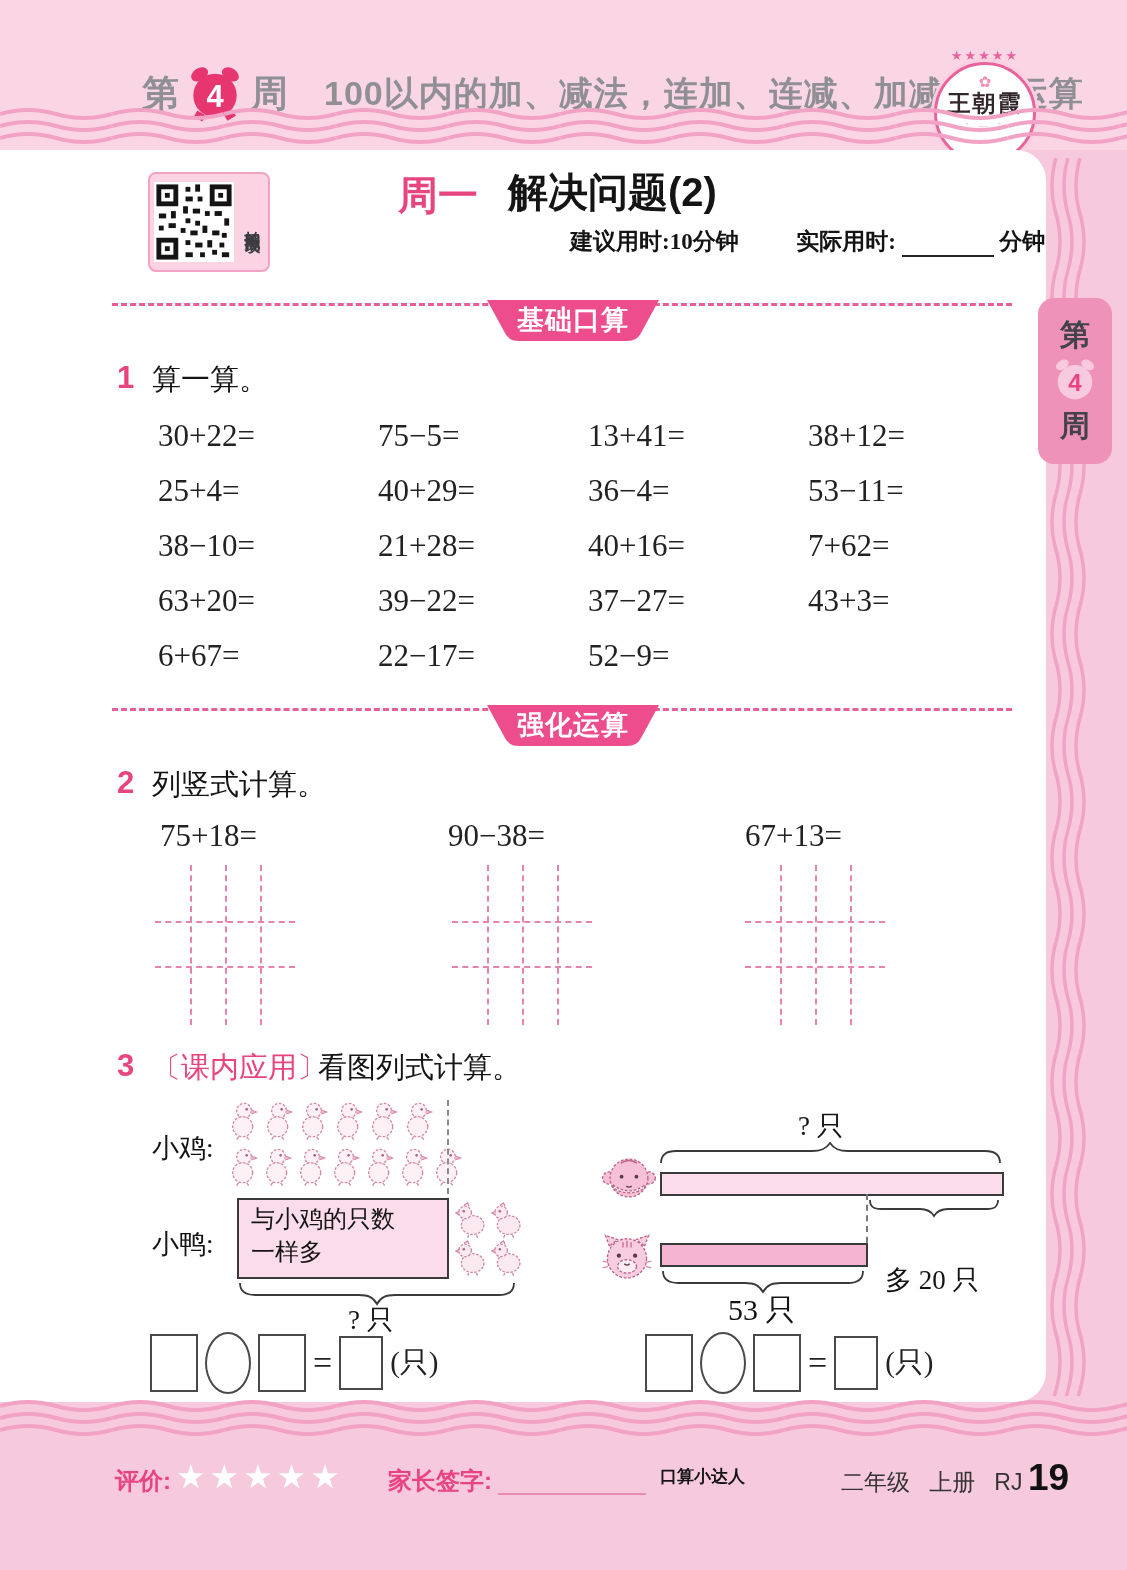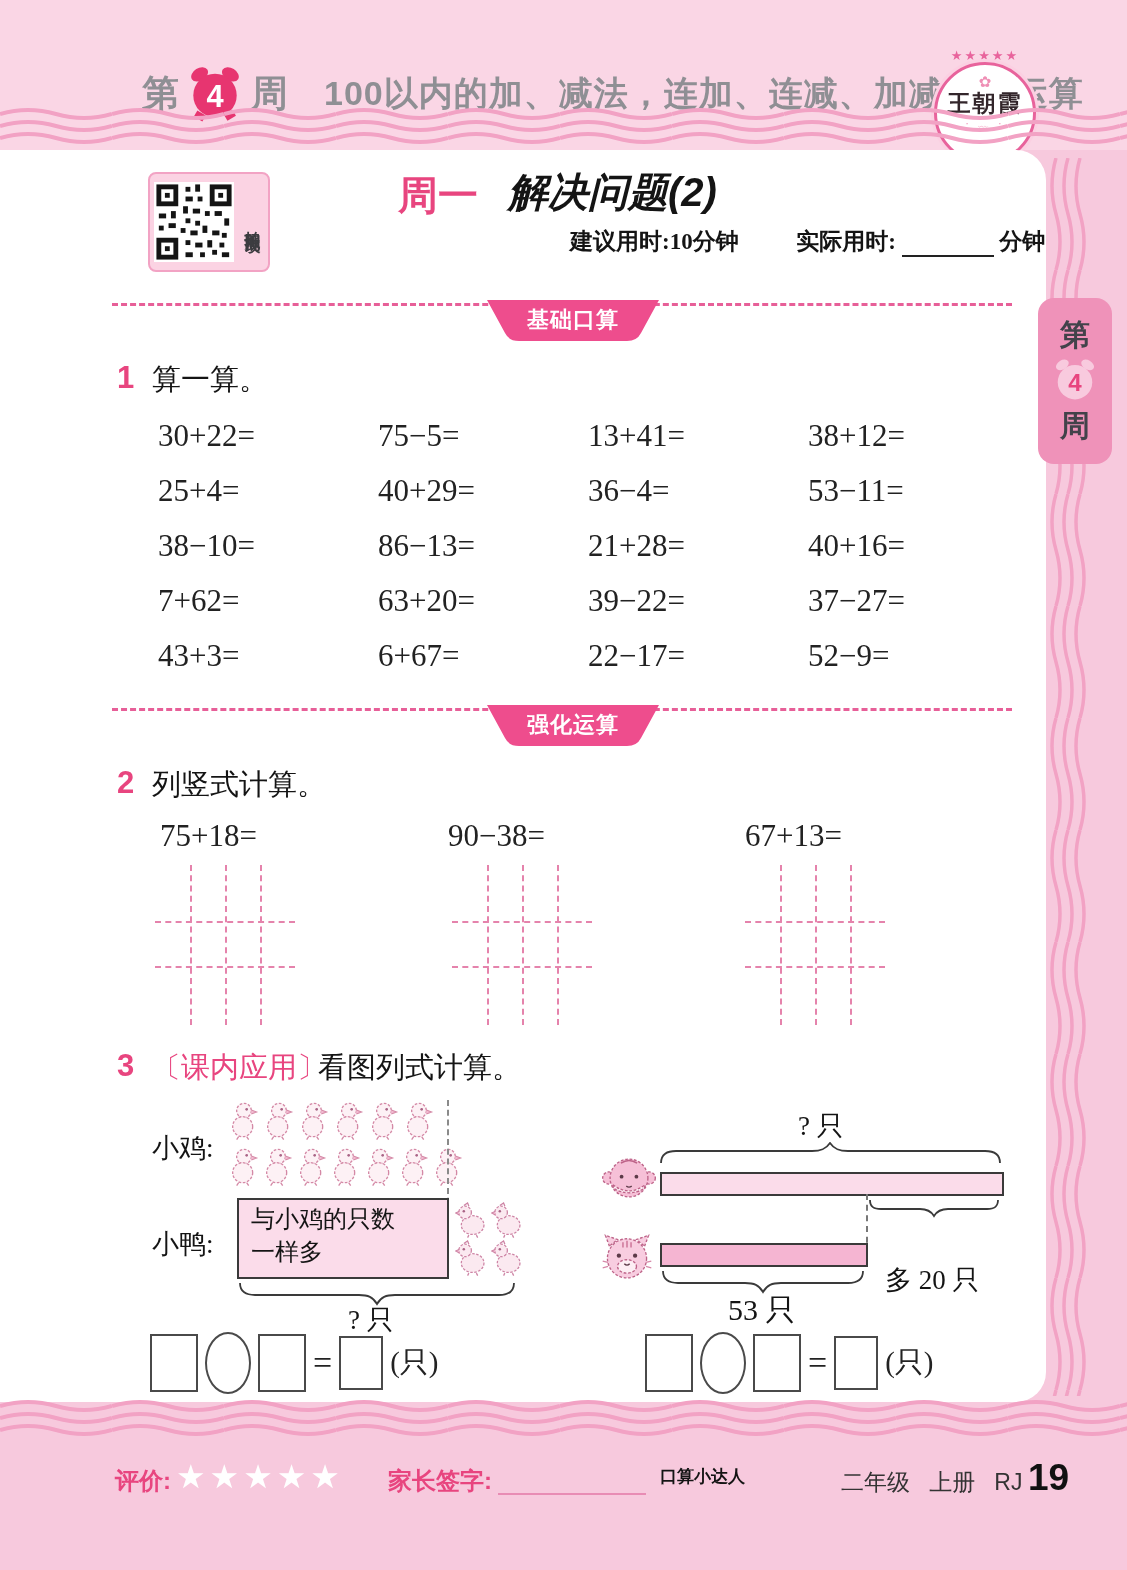--- a/index.html
+++ b/index.html
@@ -26,31 +26,31 @@
 
   
   .qr-box{position:absolute;left:148px;top:172px;width:118px;height:96px;border:2px solid #f2a3c4;
           border-radius:8px;background:#fbd3e3;display:flex;align-items:center;}
   .qr-code{width:80px;height:80px;background:#fff;margin:4px;}
   .qr-label{writing-mode:vertical-rl;font-size:16px;line-height:17px;color:#3c3c40;
             letter-spacing:2px;margin:0 auto;font-weight:bold;}
 
   
   .day{position:absolute;left:398px;top:168px;font-size:40px;font-weight:bold;color:#e8457f;}
-  .lesson-title{position:absolute;left:508px;top:165px;font-size:40px;font-weight:bold;color:#141414;font-style:italic;}
+  .lesson-title{position:absolute;left:508px;top:165px;font-size:40px;font-weight:bold;color:#141414;}
   .time-line{position:absolute;left:570px;top:226px;font-size:23px;font-weight:bold;color:#141414;
              font-family:"Liberation Serif","DejaVu Serif",serif;}
   .blank{display:inline-block;border-bottom:2px solid #222;height:22px;vertical-align:bottom;}
 
   
   .dashline{position:absolute;left:112px;width:900px;border-top:3.5px dashed #e75f98;}
   .badge{position:absolute;left:487px;width:172px;height:42px;}
   .badge svg{position:absolute;left:0;top:0;}
   .badge span{position:relative;display:block;text-align:center;line-height:40px;
-              color:#fff;font-size:22px;font-weight:bold;letter-spacing:1px;}
+              color:#fff;font-size:27px;font-weight:bold;letter-spacing:1px;}
 
   .prob-no{position:absolute;font-size:31px;font-weight:bold;color:#e8457f;}
   .prob-text{position:absolute;font-size:29px;color:#141414;
              font-family:"Liberation Serif","DejaVu Serif",serif;}
   .eq{font-family:"Liberation Serif","DejaVu Serif",serif;font-size:31px;color:#222;}
   .p1-grid{position:absolute;left:158px;top:408px;display:grid;
            grid-template-columns:220px 210px 220px 200px;grid-auto-rows:55px;align-items:center;}
 
   
   .vgrid{position:absolute;width:140px;height:160px;}
@@ -227,21 +227,20 @@
   <div class="p1-grid">
       <span class="eq">30+22=</span>
       <span class="eq">75−5=</span>
       <span class="eq">13+41=</span>
       <span class="eq">38+12=</span>
       <span class="eq">25+4=</span>
       <span class="eq">40+29=</span>
       <span class="eq">36−4=</span>
       <span class="eq">53−11=</span>
       <span class="eq">38−10=</span>
-      <span class="eq">86−13=</span>
       <span class="eq">21+28=</span>
       <span class="eq">40+16=</span>
       <span class="eq">7+62=</span>
       <span class="eq">63+20=</span>
       <span class="eq">39−22=</span>
       <span class="eq">37−27=</span>
       <span class="eq">43+3=</span>
       <span class="eq">6+67=</span>
       <span class="eq">22−17=</span>
       <span class="eq">52−9=</span>

